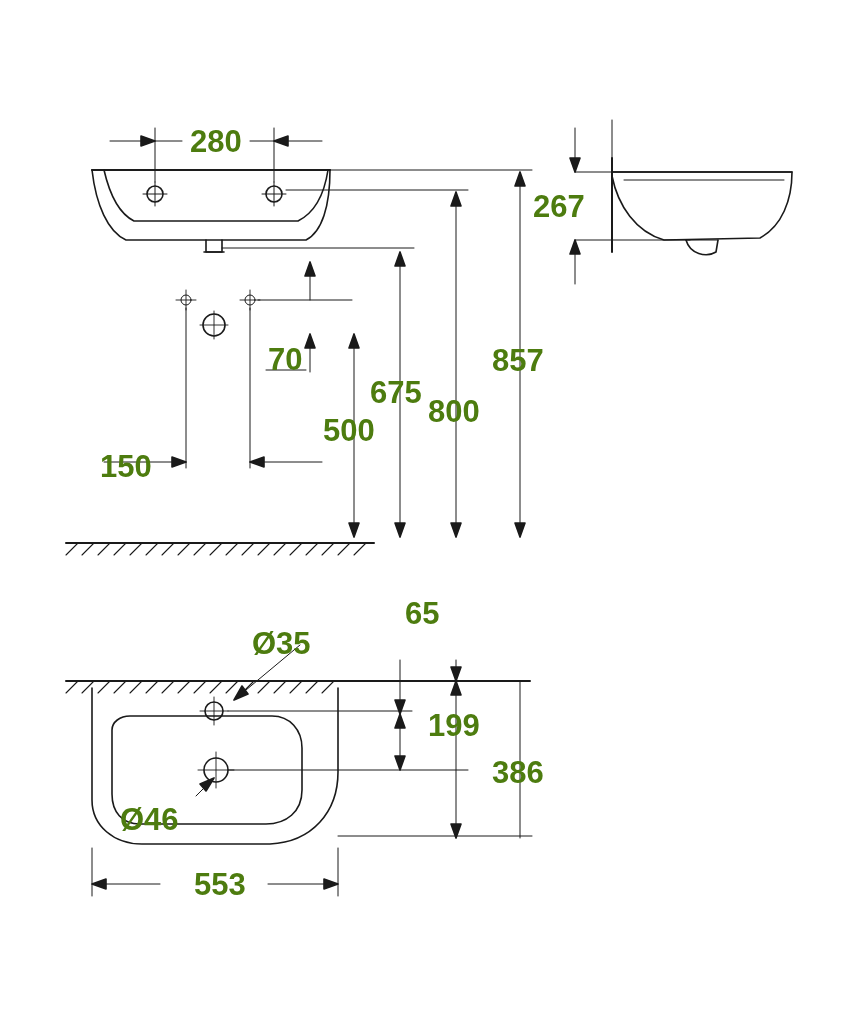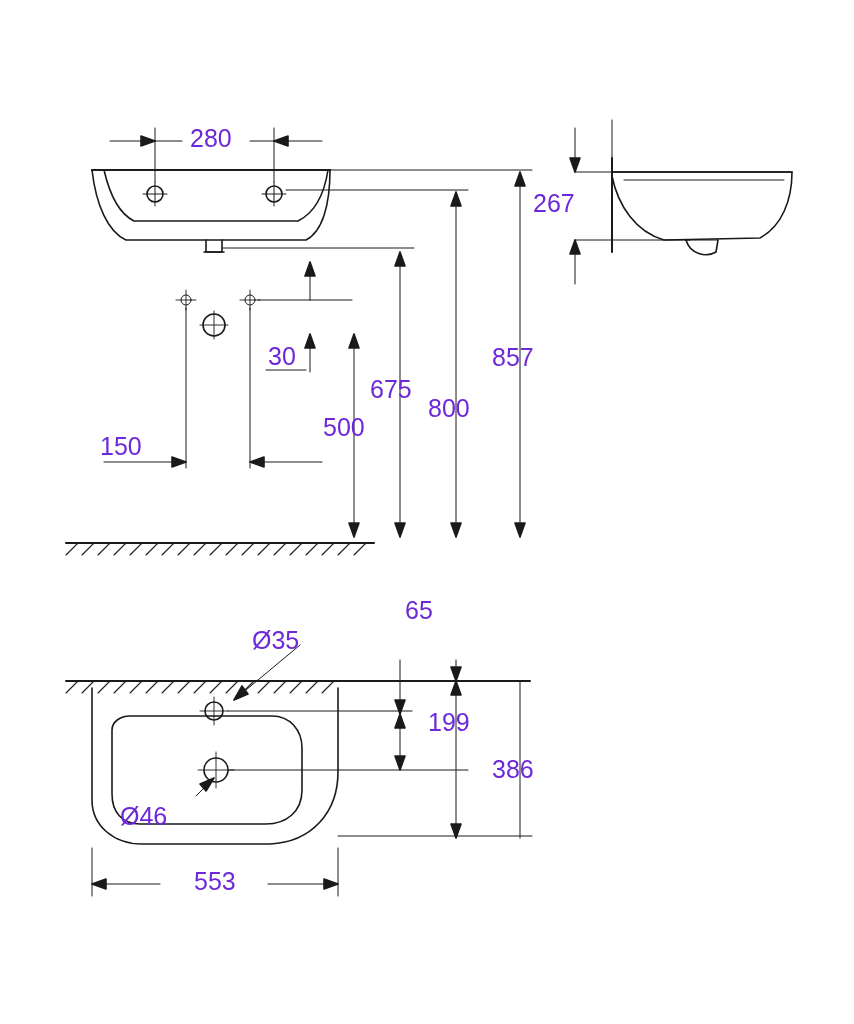--- a/index.html
+++ b/index.html
@@ -23,24 +23,24 @@
   svg.drawing {
     position: absolute;
     left: 0;
     top: 0;
     width: 854px;
     height: 1024px;
   }
   .dim-label {
     position: absolute;
     font-family: "Liberation Sans", sans-serif;
-    font-size: 25px;
-    font-weight: 400;
+    font-size: 31px;
+    font-weight: 700;
     letter-spacing: 0px;
-    color: #6d28d9;
+    color: #4d7c0f;
     white-space: nowrap;
     line-height: 1;
   }
 </style>
 </head>
 <body>
 
 <div id="sheet">
 
   <svg class="drawing" viewBox="0 0 854 1024">
@@ -218,22 +218,22 @@
       <path d="M104,884 L160,884" stroke-width="1"></path>
       <path d="M268,884 L330,884" stroke-width="1"></path>
       <path d="M92,884 L106,879 L106,889 Z" fill="#1a1a1a" stroke="#1a1a1a"></path>
       <path d="M338,884 L324,879 L324,889 Z" fill="#1a1a1a" stroke="#1a1a1a"></path>
 
     </g>
   </svg>
 
   <div class="dim-label" style="left:190px; top:126px;">280</div>
   <div class="dim-label" style="left:533px; top:191px;">267</div>
-  <div class="dim-label" style="left:268px; top:344px;">30</div>
-  <div class="dim-label" style="left:100px; top:434px;">150</div>
+  <div class="dim-label" style="left:268px; top:344px;">70</div>
+  <div class="dim-label" style="left:100px; top:451px;">150</div>
   <div class="dim-label" style="left:323px; top:415px;">500</div>
   <div class="dim-label" style="left:370px; top:377px;">675</div>
   <div class="dim-label" style="left:428px; top:350px;margin-top:46px;">800</div>
   <div class="dim-label" style="left:492px; top:345px;">857</div>
 
   <div class="dim-label" style="left:405px; top:598px;">65</div>
   <div class="dim-label" style="left:252px; top:628px;">Ø35</div>
   <div class="dim-label" style="left:120px; top:775px;margin-top:29px;">Ø46</div>
   <div class="dim-label" style="left:428px; top:710px;">199</div>
   <div class="dim-label" style="left:492px; top:757px;">386</div>

